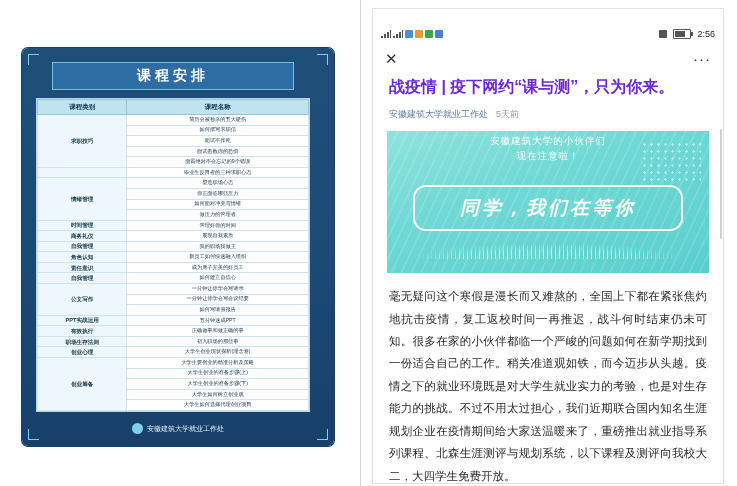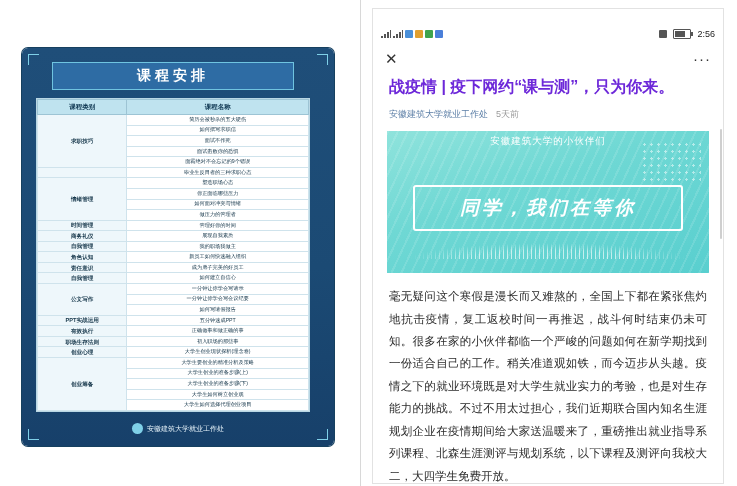--- a/index.html
+++ b/index.html
@@ -261,21 +261,21 @@
     font-size: 9.5px;
     letter-spacing: 1px;
     line-height: 1.6;
   }
   .poster-box {
     position: absolute;
     left: 26px; right: 26px;
     top: 54px;
     height: 42px;
     border: 2px solid #ffffff;
-    border-radius: 3px;
+    border-radius: 13px;
     display: flex;
     align-items: center;
     justify-content: center;
   }
   .poster-box span {
     color: #ffffff;
     font-size: 19px;
     font-weight: bold;
     font-style: italic;
     letter-spacing: 3px;
@@ -474,20 +474,21 @@
     <div class="article-meta">
       <span class="meta-account">安徽建筑大学就业工作处</span>
       <span>5天前</span>
     </div>
 
     <div class="poster">
       <div class="stripes"></div>
       <div class="dots"></div>
       <div class="poster-top-text">
           <div>安徽建筑大学的小伙伴们</div>
+          <div>现在注意啦！</div>
         </div>
       <div class="poster-box">
         <span>同学，我们在等你</span>
       </div>
       <div class="poster-wave"></div>
     </div>
 
     <div class="article-body">毫无疑问这个寒假是漫长而又难熬的，全国上下都在紧张焦灼地抗击疫情，复工返校时间一再推迟，战斗何时结束仍未可知。很多在家的小伙伴都临一个严峻的问题如何在新学期找到一份适合自己的工作。稍关准道观如铁，而今迈步从头越。疫情之下的就业环境既是对大学生就业实力的考验，也是对生存能力的挑战。不过不用太过担心，我们近期联合国内知名生涯规划企业在疫情期间给大家送温暖来了，重磅推出就业指导系列课程、北森生涯测评与规划系统，以下课程及测评向我校大二，大四学生免费开放。</div>
 
     <div class="scroll-hint"></div>

